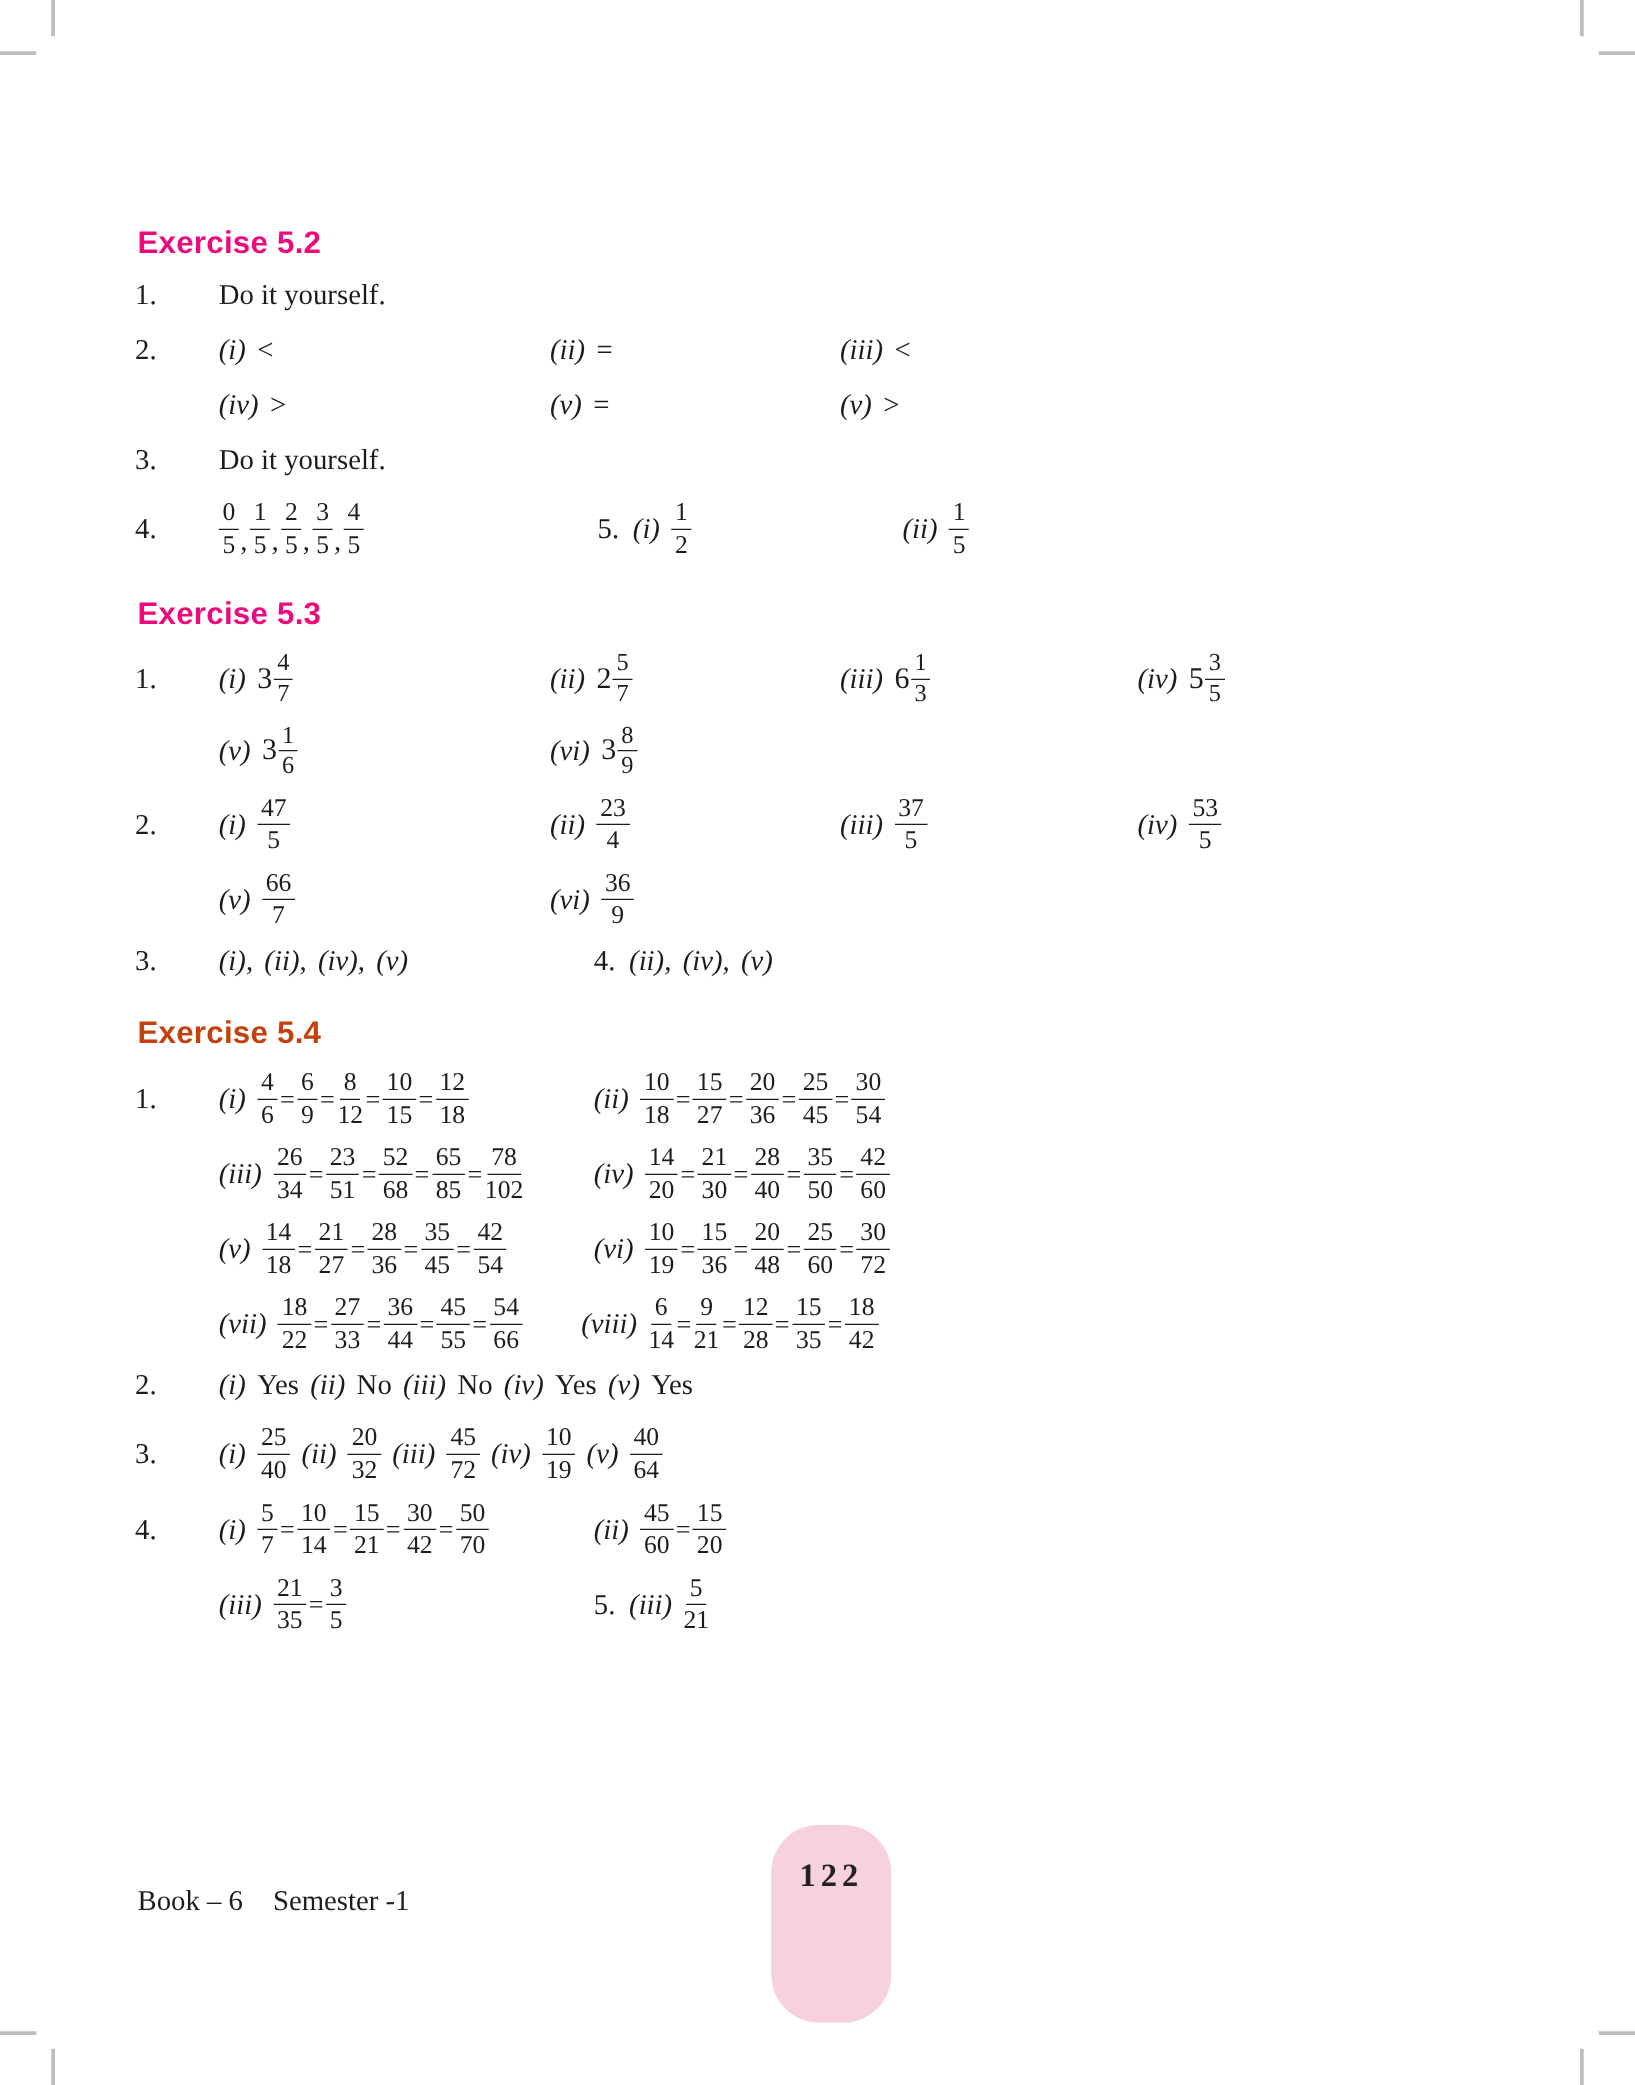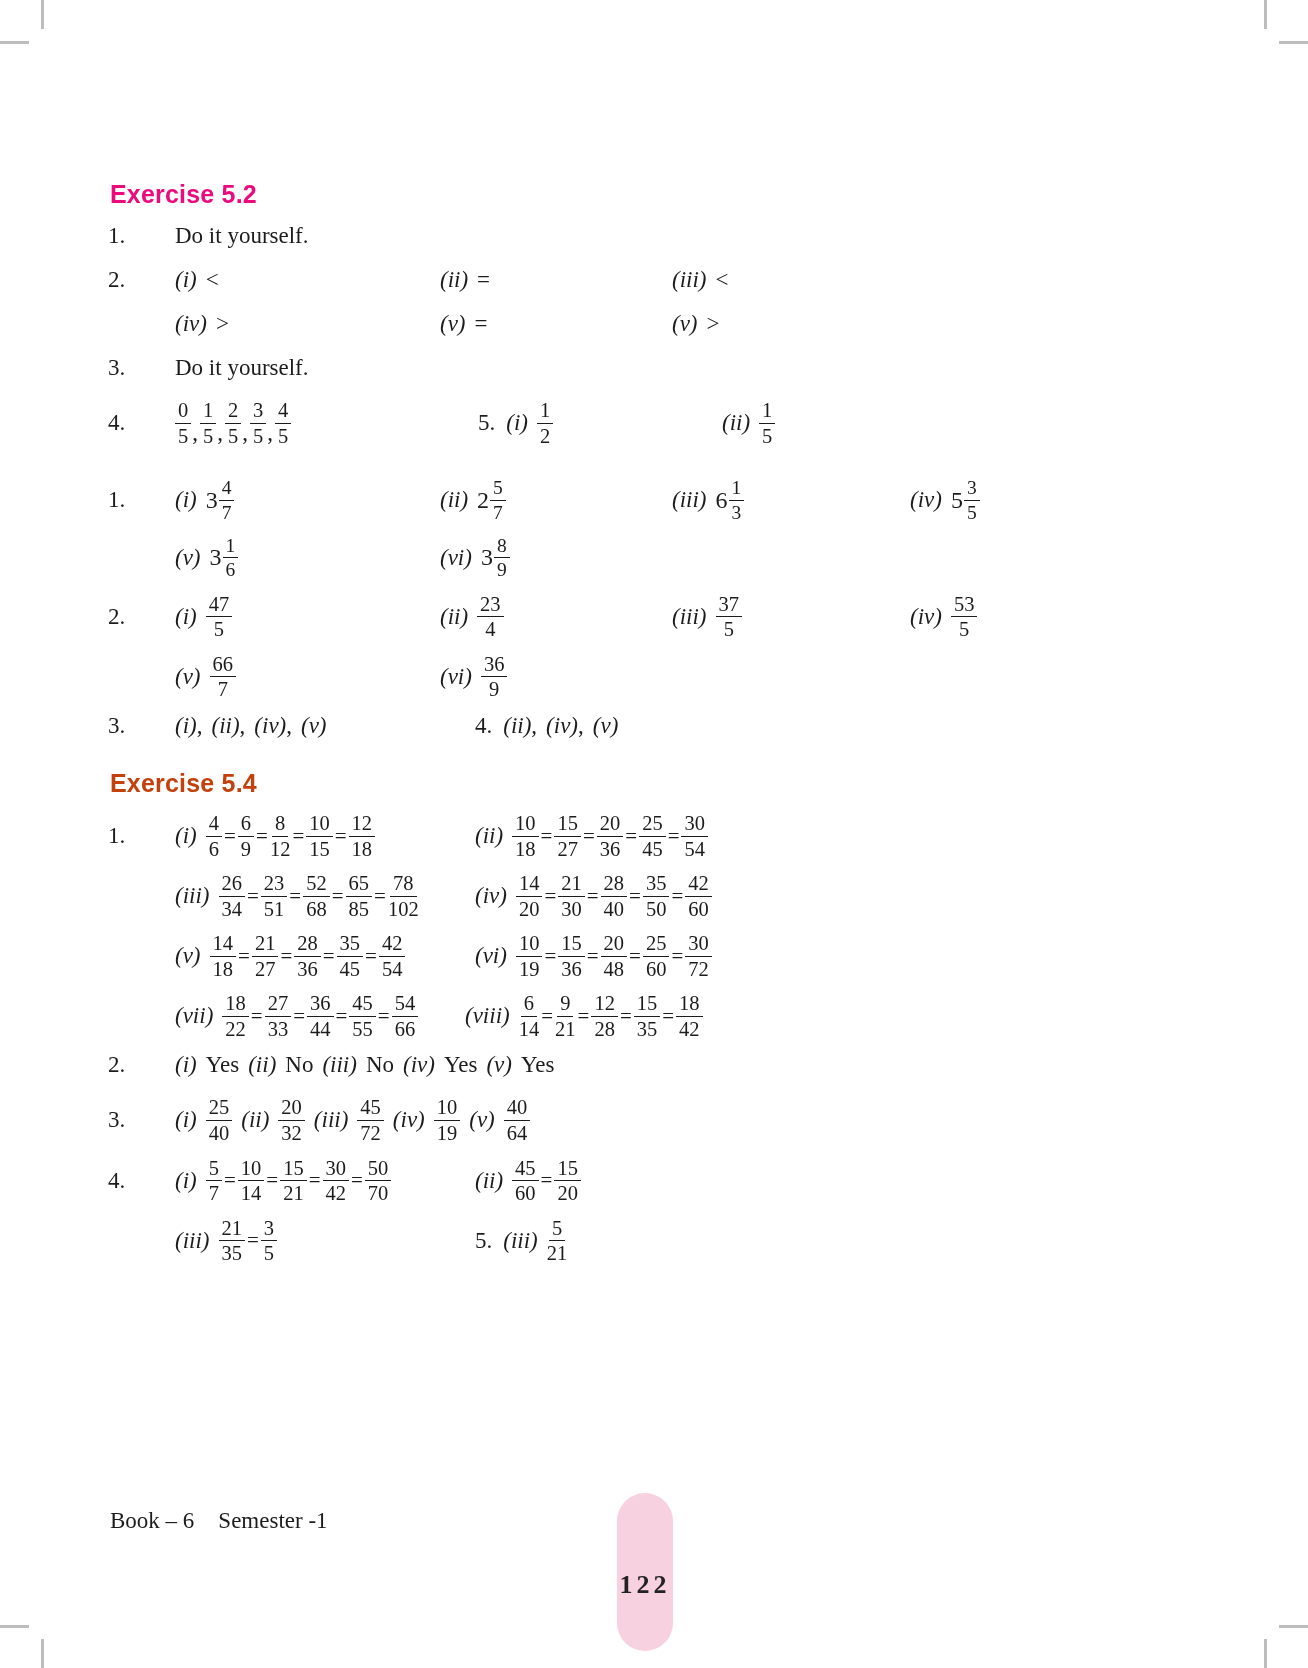--- a/index.html
+++ b/index.html
@@ -26,22 +26,22 @@
   .mixed{display:inline-flex;align-items:center;}
   .mixed .whole{font-size:24px;margin-right:1px;}
   .mixed .frac{font-size:19.5px;}
   .chain{display:inline-flex;align-items:center;}
   .chain .op{margin:0 2px;font-size:21px;}
   .fraclist{display:inline-flex;align-items:flex-end;}
   .fraclist .comma{margin:0 2px 1px 1px;}
   
   .footer{position:absolute;left:110px;top:1508px;font-size:23px;color:#1c1c1c;}
   .footer .sem{margin-left:24px;}
-  .pill{position:absolute;left:617px;top:1493px;width:56px;height:158px;border-radius:38px;
-        display:flex;justify-content:center;align-items:center;box-sizing:border-box;padding-top:26px;}
+  .pill{position:absolute;left:617px;top:1460px;width:96px;height:158px;border-radius:38px;
+        display:flex;justify-content:center;align-items:flex-start;box-sizing:border-box;padding-top:26px;}
   .pill .pg{font-weight:700;font-size:26px;letter-spacing:4px;color:#222222;}
 </style>
 </head>
 <body>
 
 <div class="page">
 
   <div class="mark" style="left:41px;top:0;width:3px;height:29px;"></div>
   <div class="mark" style="left:0;top:41px;width:29px;height:3px;"></div>
   <div class="mark" style="left:1264px;top:0;width:3px;height:29px;"></div>
@@ -137,20 +137,21 @@
           <div class="cell">
             <span class="lbl">(ii)</span>
             <span class="frac">
               <span class="fn">1</span>
               <span class="fd">5</span>
             </span>
           </div>
         </div>
       </div>
       <div class="section">
+        <h2 class="sec-heading" style="color: rgb(236, 11, 125);">Exercise 5.3</h2>
         <div class="row mrow">
           <div class="rownum">1.</div>
           <div class="cell" style="width: 265px;">
             <span class="lbl">(i)</span>
             <span class="mixed">
               <span class="whole">3</span>
               <span class="frac frac-sm">
                 <span class="fn">4</span>
                 <span class="fd">7</span>
               </span>

